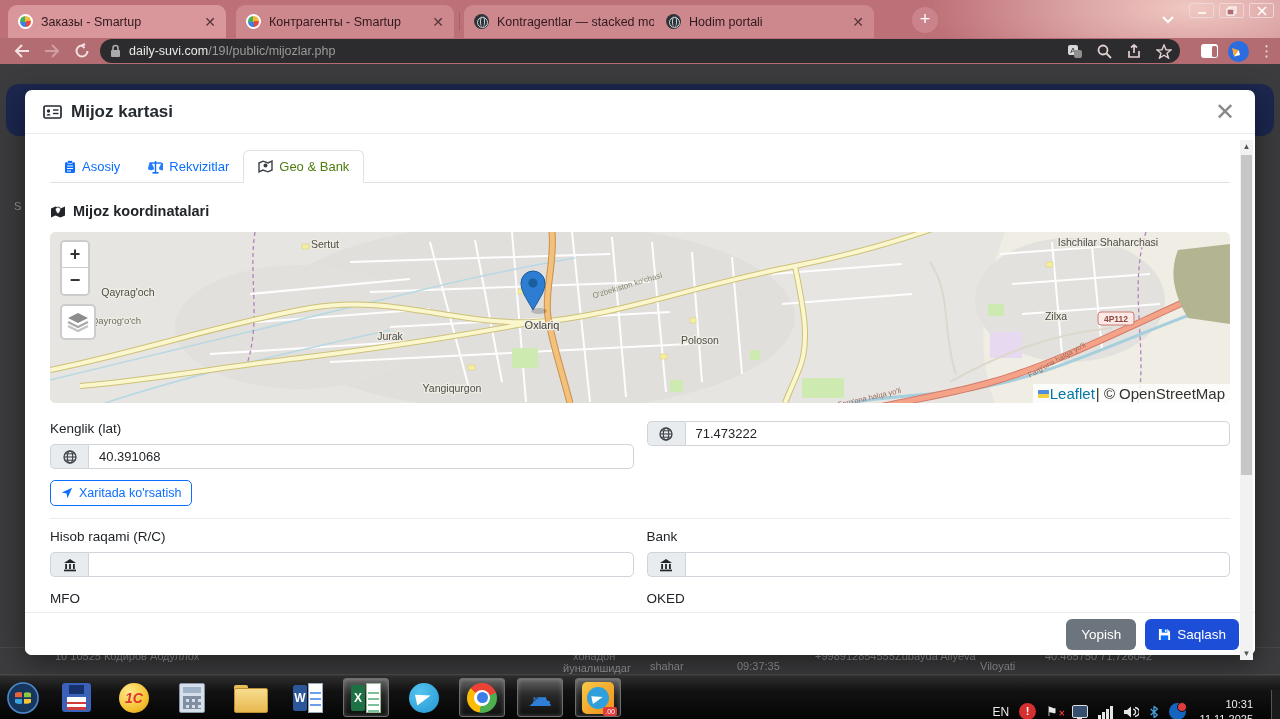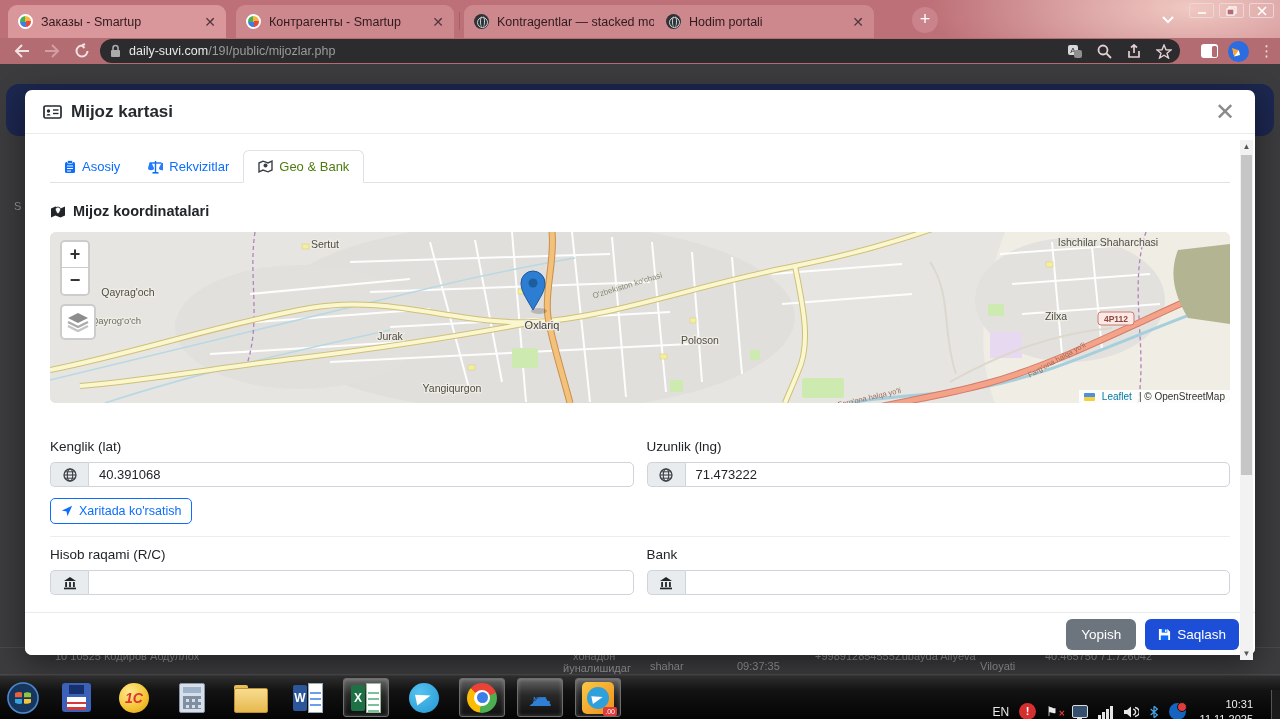--- a/index.html
+++ b/index.html
@@ -56,25 +56,25 @@
   .nav-tab.active { background:#fff; border:1px solid #dee2e6; border-bottom:1px solid #fff; border-radius:6px 6px 0 0; color:#4d7c0f; margin-bottom:-1px; }
 
   .section-h { display:flex; align-items:flex-end; gap:7px; margin-top:20px; font-size:14.5px; font-weight:700; color:#212529; }
 
   .map-box { position:relative; margin-top:13px; height:171px; border-radius:6px; overflow:hidden; background:#efece3; }
   .map-box svg.basemap { position:absolute; left:0; top:0; }
   .leaflet-zoom { position:absolute; left:10px; top:8px; width:30px; border:2px solid rgba(0,0,0,.2); border-radius:5px; overflow:hidden; background:#fff; z-index:3; }
   .leaflet-zoom div { height:26px; text-align:center; font-size:18px; font-weight:700; color:#333; line-height:25px; background:#fff; }
   .leaflet-zoom div:first-child { border-bottom:1px solid #ccc; }
   .leaflet-layers { position:absolute; left:10px; top:72px; width:36px; height:36px; border:2px solid rgba(0,0,0,.2); border-radius:5px; background:#fff; z-index:3; display:flex; align-items:center; justify-content:center; }
-  .map-attrib { position:absolute; right:0; bottom:0; background:rgba(255,255,255,.8); font-size:10px; color:#333; padding:1px 5px; z-index:3; display:flex; align-items:center; gap:7px; }
+  .map-attrib { position:absolute; right:0; bottom:0; background:rgba(255,255,255,.8); font-size:15px; color:#333; padding:1px 5px; z-index:3; display:flex; align-items:center; gap:1px; }
   .map-attrib .leaflet-link { color:#0078A8; }
   .ua-flag { display:inline-block; width:11px; height:8px; background:linear-gradient(#4e8fde 0 50%, #f3d03f 50% 100%); border-radius:1px; }
 
-  .form-grid { display:grid; grid-template-columns:1fr 1fr; column-gap:13px; margin-top:36px; }
+  .form-grid { display:grid; grid-template-columns:1fr 1fr; column-gap:13px; margin-top:18px; }
   .f-label { font-size:13.5px; color:#212529; margin-bottom:8px; }
   .input-group { display:flex; height:25px; }
   .ig-addon { width:38px; background:#e9ecef; border:1px solid #ced4da; border-right:none; border-radius:5px 0 0 5px; display:flex; align-items:center; justify-content:center; }
   .ig-input { flex:1; border:1px solid #ced4da; border-radius:0 5px 5px 0; font-size:13px; color:#212529; padding:0 10px; font-family:"Liberation Sans", sans-serif; outline:none; background:#fff; }
 
   .btn-outline { display:inline-flex; align-items:center; gap:6px; margin-top:11px; border:1px solid #0d6efd; color:#0d6efd; background:#fff; font-size:12.5px; padding:5px 10px; border-radius:5px; font-family:"Liberation Sans", sans-serif; }
   .divider { border:none; border-top:1px solid #ecedee; margin-top:12px; }
 
   .fake-scrollbar { position:absolute; right:2px; top:50px; width:13px; height:520px; background:#f2f2f2; z-index:6; }
   .sb-arrow { position:absolute; left:0; width:13px; height:13px; display:flex; align-items:center; justify-content:center; color:#555; font-size:8px; }
@@ -439,21 +439,20 @@
                 <ellipse cx="7" cy="7" rx="2.7" ry="6" fill="none" stroke="#3d4349" stroke-width="1.1"></ellipse>
                 <line x1="1" y1="7" x2="13" y2="7" stroke="#3d4349" stroke-width="1.1"></line>
                 <line x1="2" y1="3.8" x2="12" y2="3.8" stroke="#3d4349" stroke-width="1"></line>
                 <line x1="2" y1="10.2" x2="12" y2="10.2" stroke="#3d4349" stroke-width="1"></line>
               </svg>
           </span>
           <input class="ig-input" value="40.391068" style="">
         </div>
       </div>
       <div>
-        <div class="f-label">Uzunlik (lng)</div>
         <div class="input-group">
           <span class="ig-addon">
             <svg width="14" height="14" viewBox="0 0 14 14">
                 <circle cx="7" cy="7" r="6" fill="none" stroke="#3d4349" stroke-width="1.3"></circle>
                 <ellipse cx="7" cy="7" rx="2.7" ry="6" fill="none" stroke="#3d4349" stroke-width="1.1"></ellipse>
                 <line x1="1" y1="7" x2="13" y2="7" stroke="#3d4349" stroke-width="1.1"></line>
                 <line x1="2" y1="3.8" x2="12" y2="3.8" stroke="#3d4349" stroke-width="1"></line>
                 <line x1="2" y1="10.2" x2="12" y2="10.2" stroke="#3d4349" stroke-width="1"></line>
               </svg>
           </span>

